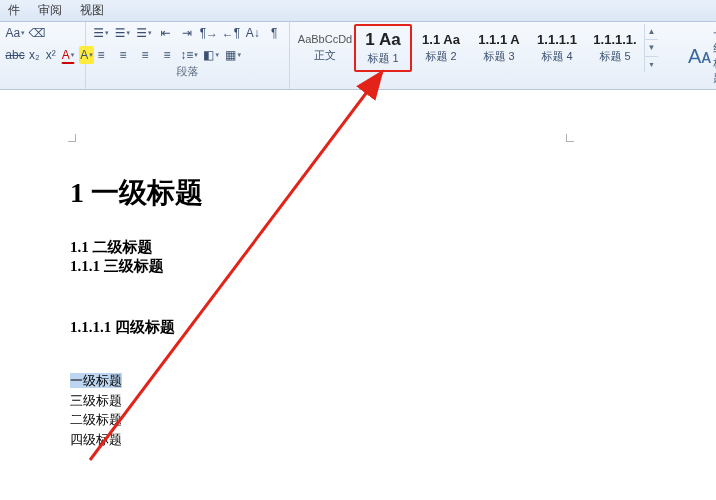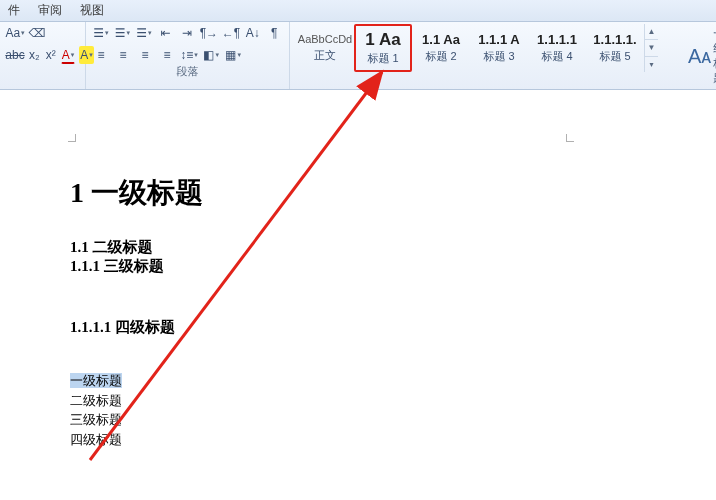--- a/index.html
+++ b/index.html
@@ -231,22 +231,22 @@
 <div class="workspace">
   <div class="page">
     <div class="cornerTL"></div>
     <div class="cornerTR"></div>
     <div class="doc">
       <div class="h1">1  一级标题</div>
       <div class="h2">1.1 二级标题</div>
       <div class="h3">1.1.1   三级标题</div>
       <div class="h4">1.1.1.1    四级标题</div>
       <div class="plain"><span class="selected">一级标题</span></div>
+      <div class="plain">三级标题</div>
       <div class="plain">二级标题</div>
-      <div class="plain">三级标题</div>
       <div class="plain">四级标题</div>
     </div>
   </div>
 </div>
 
 <svg class="arrow" width="716" height="500" style="left:0;top:0">
   <defs>
     <marker id="ah" markerWidth="12" markerHeight="12" refX="9" refY="4" orient="auto">
       <path d="M0,0 L10,4 L0,8 Z" fill="#e2231a"></path>
     </marker>

